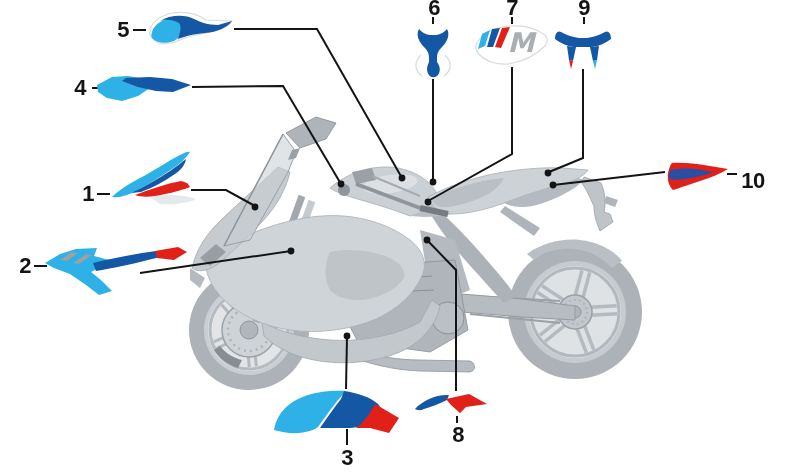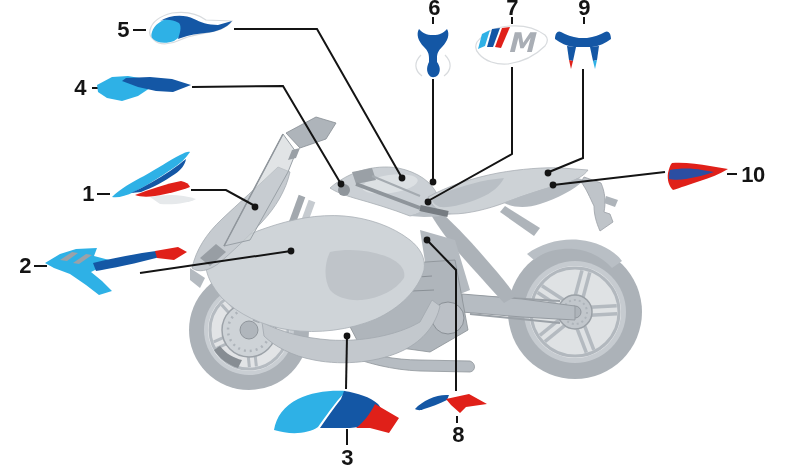--- a/index.html
+++ b/index.html
@@ -274,15 +274,15 @@
 
 <div class="callout" style="left:88px;top:194px">1</div>
 <div class="callout" style="left:25px;top:266px">2</div>
 <div class="callout" style="left:347px;top:458px">3</div>
 <div class="callout" style="left:80px;top:88px">4</div>
 <div class="callout" style="left:123px;top:30px">5</div>
 <div class="callout" style="left:434px;top:8px">6</div>
 <div class="callout" style="left:512px;top:8px">7</div>
 <div class="callout" style="left:458px;top:435px">8</div>
 <div class="callout" style="left:584px;top:8px">9</div>
-<div class="callout" style="left:753px;top:175px">10</div>
+<div class="callout" style="left:753px;top:181px">10</div>
 
 </div>
 
 </body></html>

